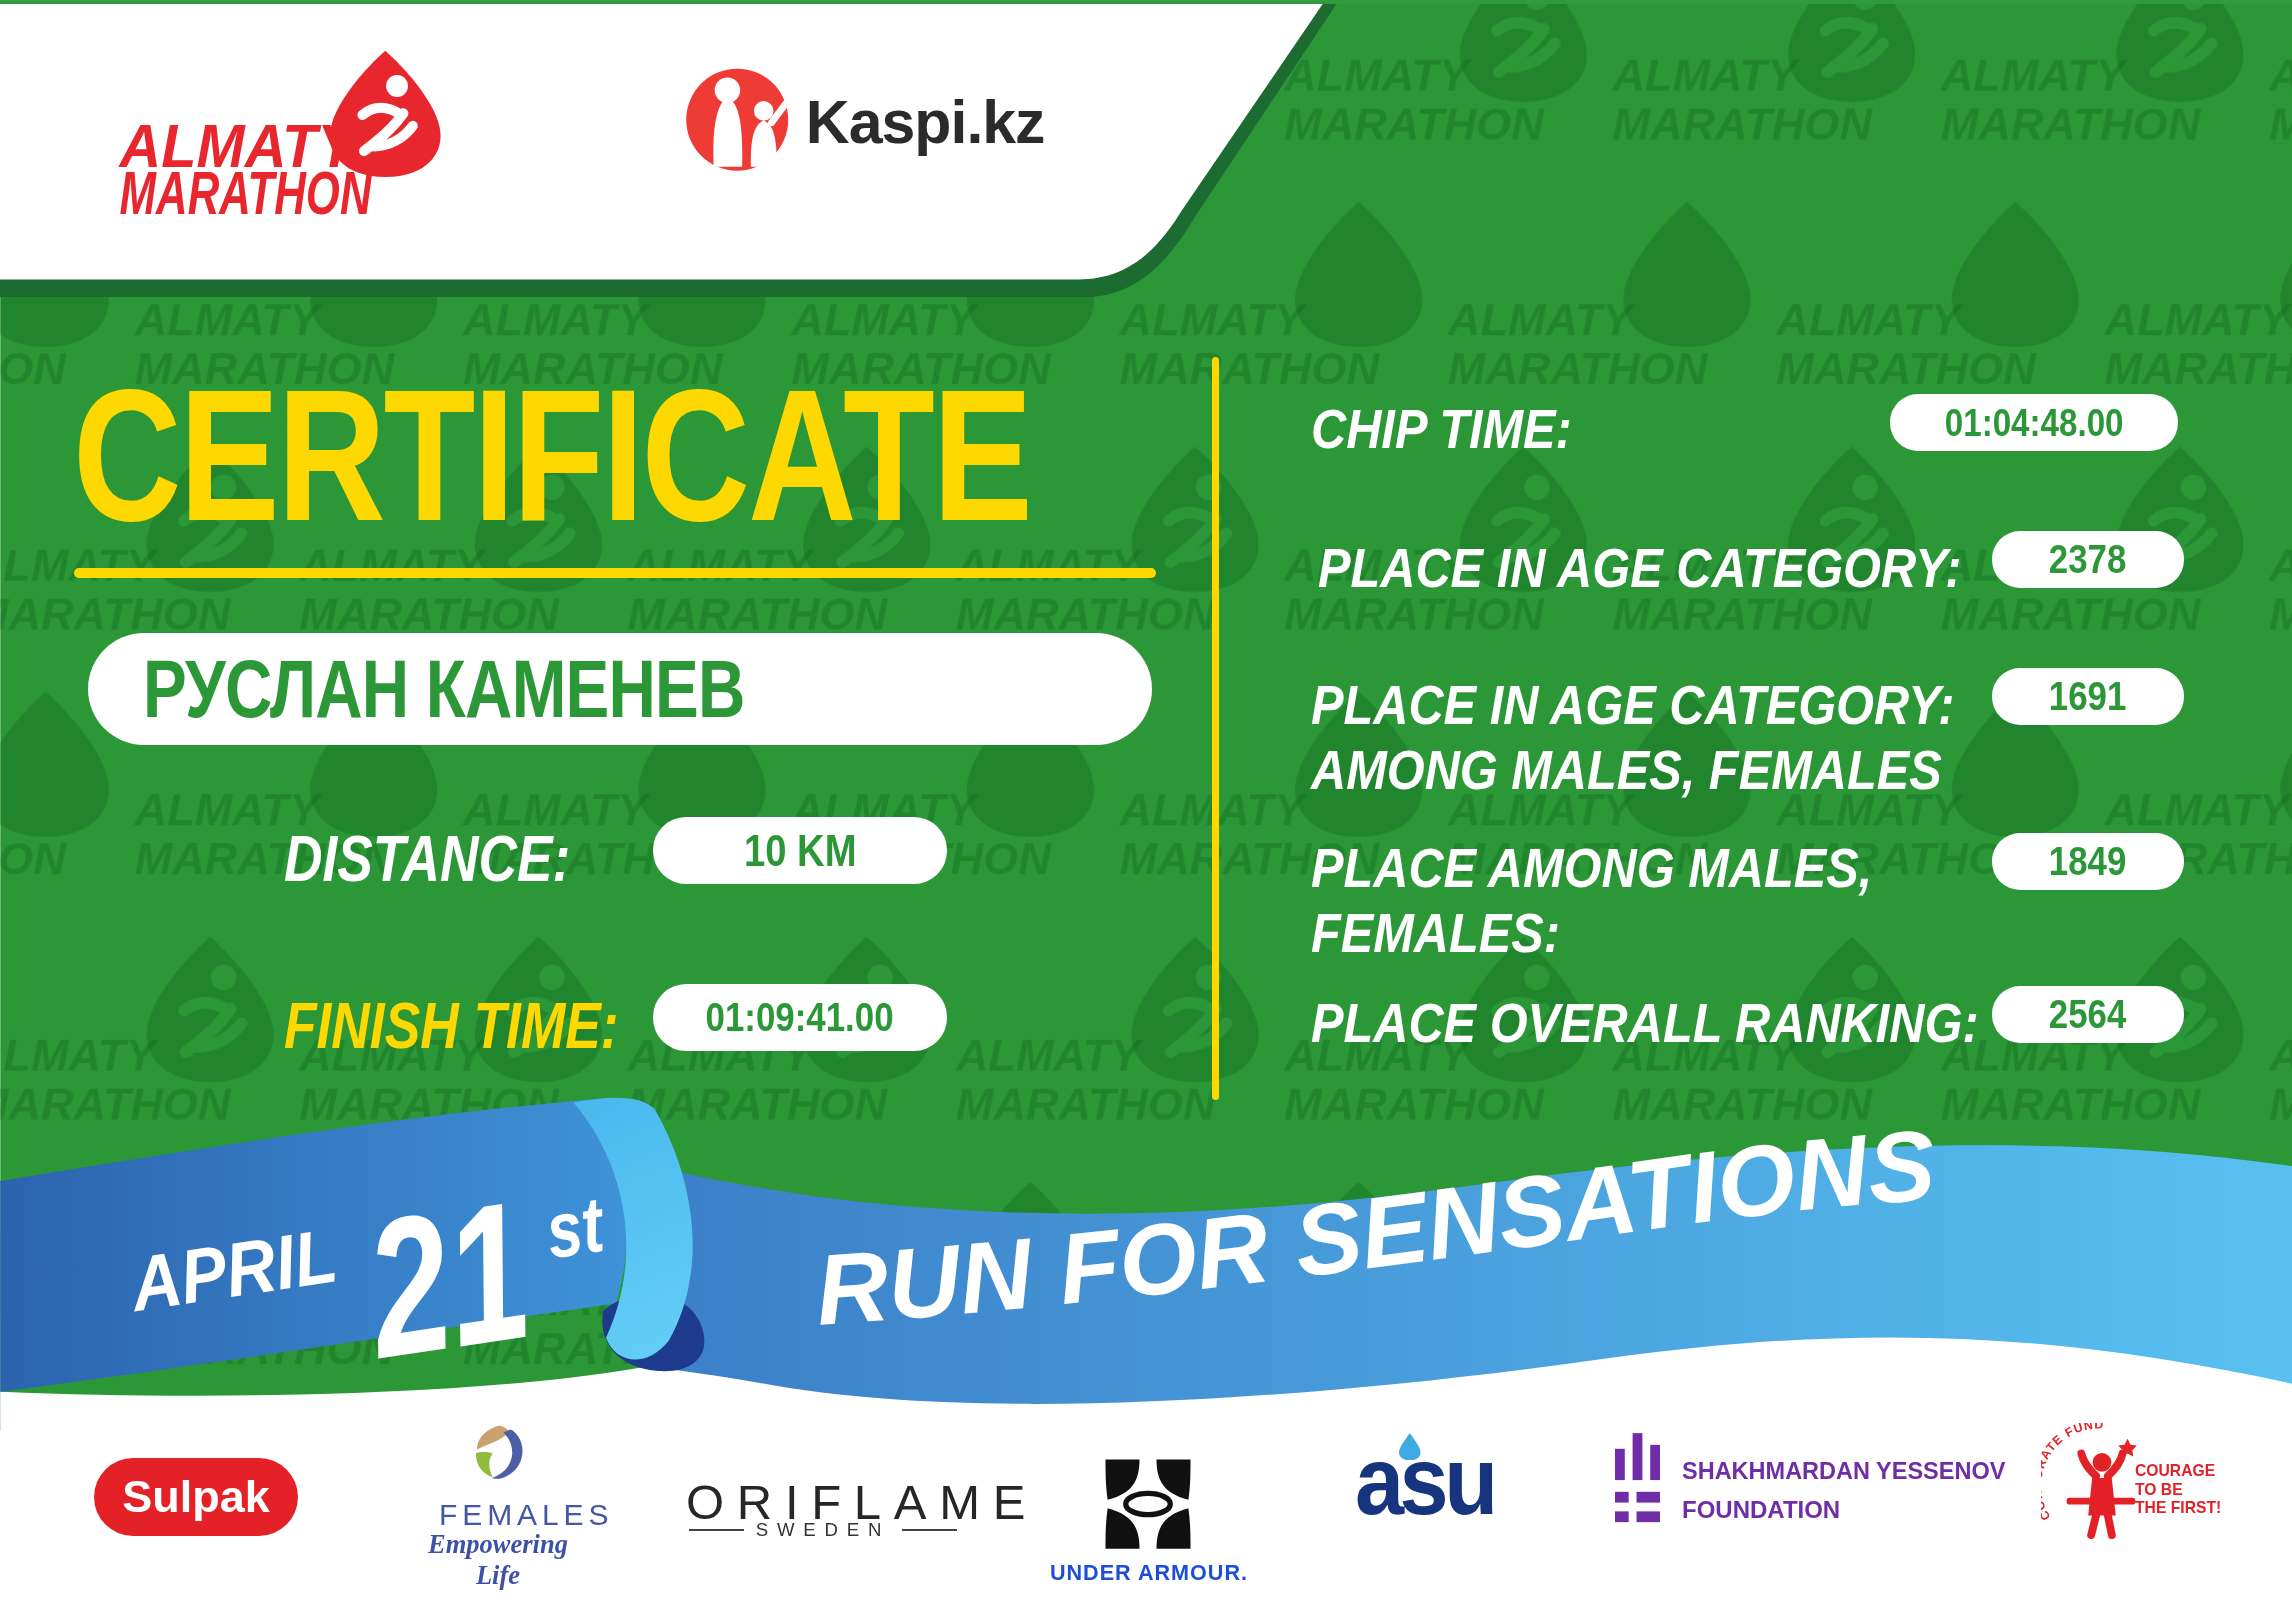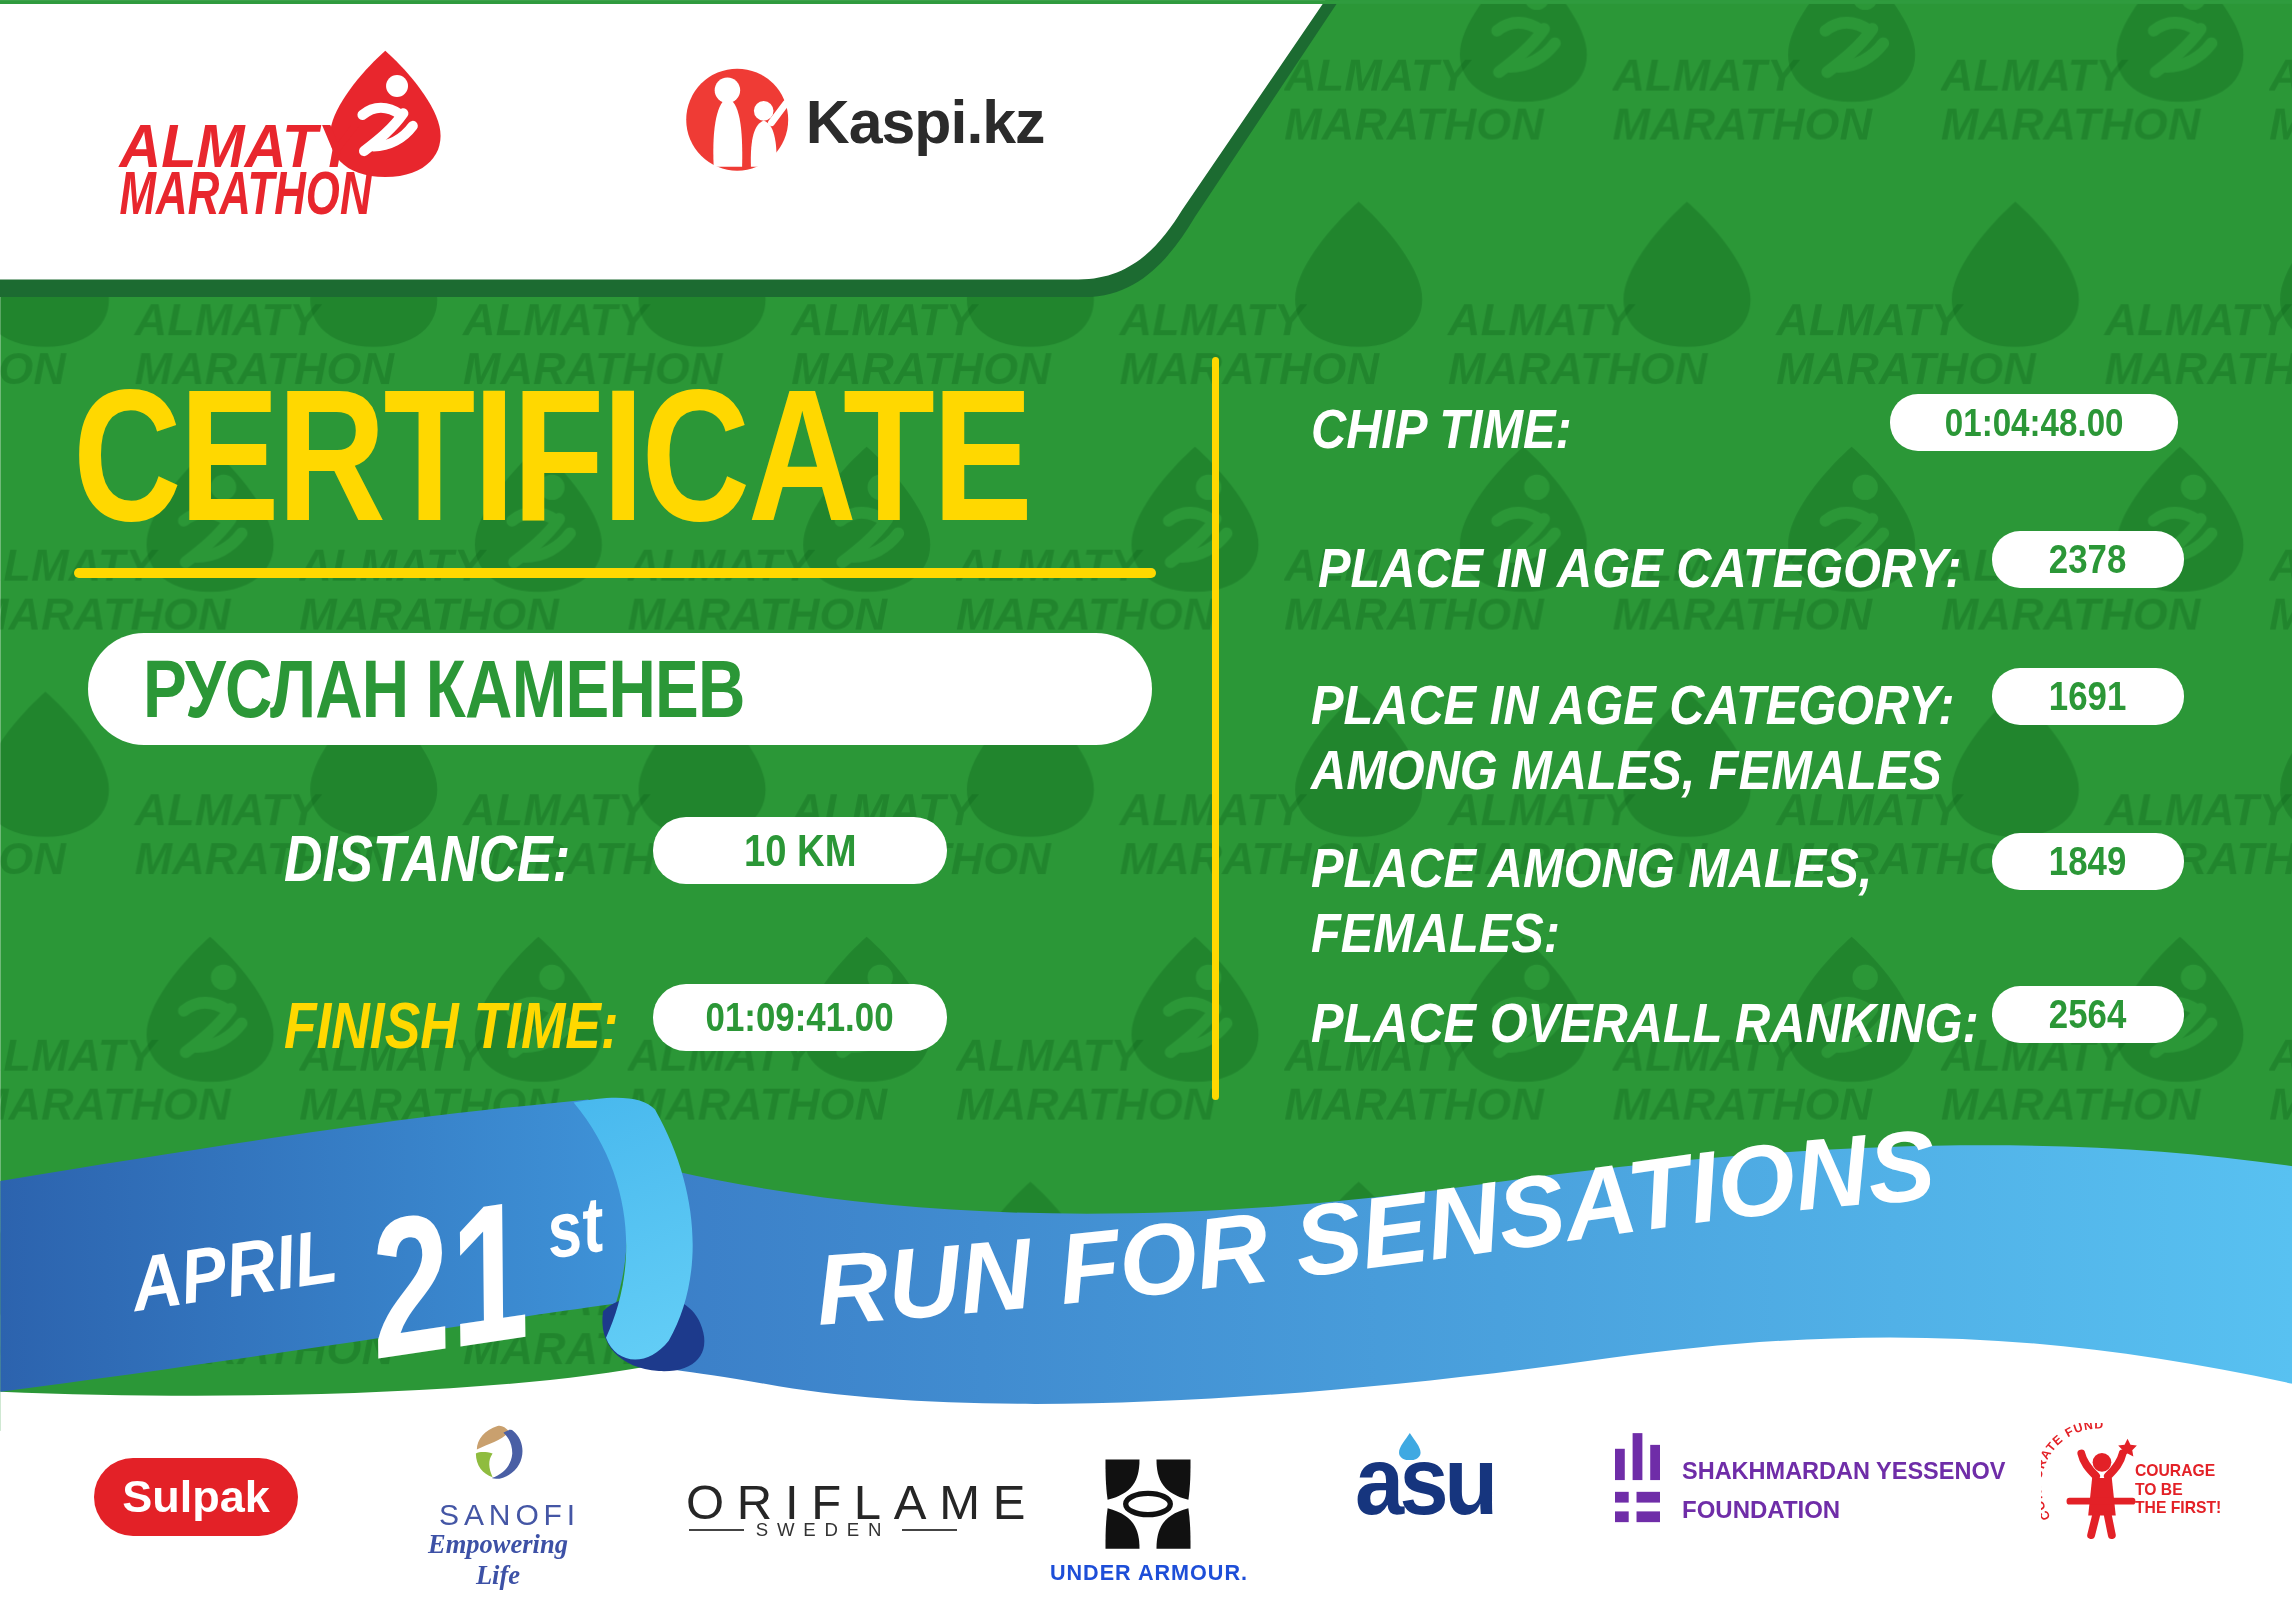--- a/index.html
+++ b/index.html
@@ -219,21 +219,21 @@
 
   <div class="abs sulpak">
     <span>Sulpak</span>
   </div>
 
   <svg class="abs" style="left:468px;top:1423px;" width="61" height="63" viewBox="0 0 62 64">
     <path d="M30 3 C17 7 9 17 9 27 C21 21 33 19 42 9 C38 4 34 2 30 3 Z" fill="#C9A06E"></path>
     <path d="M8 31 C8 43 15 52 25 55 C21 46 20 38 25 31 C18 29 12 29 8 31 Z" fill="#8FBC3F"></path>
     <path d="M46 8 C56 16 58 31 52 42 C46 53 32 59 24 56 C36 52 44 43 45 31 C45 23 42 15 36 10 C40 7 44 6 46 8 Z" fill="#4A5FA5"></path>
   </svg>
-  <div class="abs sanofi-name">SANOFI</div>
+  <div class="abs sanofi-name">FEMALES</div>
   <div class="abs sanofi-tag">Empowering Life</div>
 
   <div class="abs oriflame-name">ORIFLAME</div>
   <div class="abs oriflame-sub">
     <div class="rule"></div>
     <span>SWEDEN</span>
     <div class="rule"></div>
   </div>
 
   <svg class="abs" style="left:1088px;top:1453px;" width="120" height="102" viewBox="0 0 96 96">

